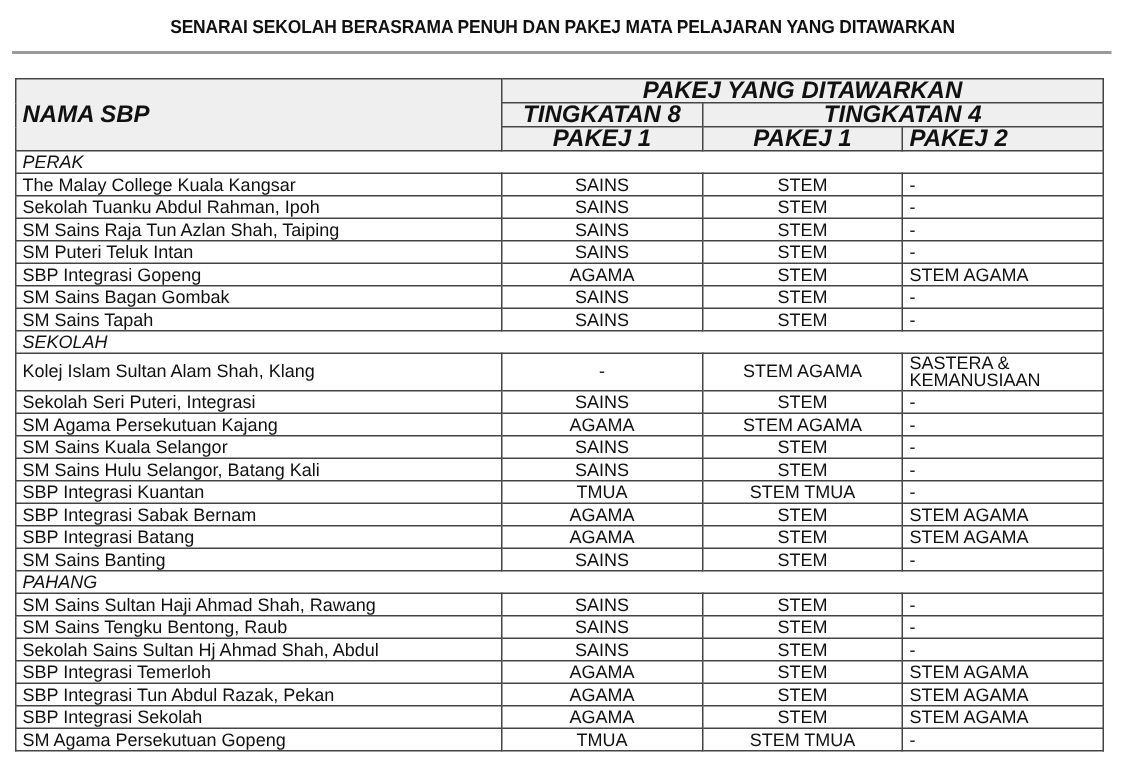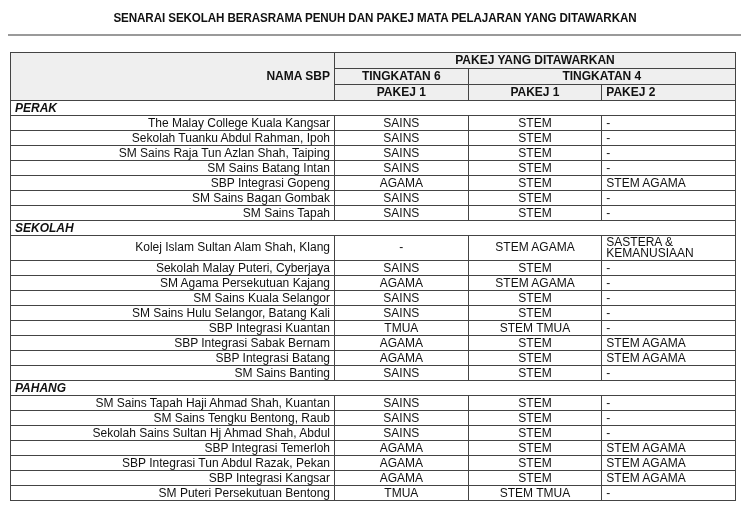--- a/index.html
+++ b/index.html
@@ -1,43 +1,43 @@
 <!DOCTYPE html>
 <html><head>
 <meta charset="utf-8">
 <style>
   html, body { margin:0; padding:0; background:#ffffff; }
   body { width:750px; height:519px; position:relative; overflow:hidden; font-family:"Liberation Sans", sans-serif; color:#111; }
   .title { position:absolute; left:0; top:11px; width:750px; text-align:center; font-weight:bold; font-size:12.5px; letter-spacing:-0.1px; transform:scaleX(0.93); transform-origin:center; }
   .rule { position:absolute; left:8px; top:34px; width:733px; height:2px; background:#9a9a9a; }
   table { position:absolute; left:10px; top:52px; width:726px; border-collapse:collapse; table-layout:fixed; font-size:12px; }
   td, th { border:1px solid #444; padding:0 4px; height:14px; line-height:14px; white-space:nowrap; }
-  th { background:#efefef; font-weight:bold; text-align:center; font-size:12px; height:15px; line-height:15px; }
-  .c-name { width:315px; text-align:right; }
+  th { background:#efefef; font-style:italic; font-weight:bold; text-align:center; font-size:16px; height:15px; line-height:15px; }
+  .c-name { width:315px; text-align:left; }
   .c-t1 { width:123px; text-align:center; }
   .c-p1 { width:126px; text-align:center; }
   .c-p2 { text-align:left; }
-  tr.region td { font-style:italic; font-weight:bold; text-align:left; border-left:1px solid #444; border-right:1px solid #444; }
+  tr.region td { font-style:italic; font-weight:normal; text-align:left; border-left:1px solid #444; border-right:1px solid #444; }
   tr.tall td { height:24px; line-height:11.5px; white-space:normal; }
   .nama-head { vertical-align:middle; }
 </style>
 </head>
 <body>
 
 <div class="title">SENARAI SEKOLAH BERASRAMA PENUH DAN PAKEJ MATA PELAJARAN YANG DITAWARKAN</div>
 <div class="rule"></div>
 
 <table>
   <thead>
     <tr>
       <th class="c-name nama-head" rowspan="3">NAMA SBP</th>
       <th colspan="3">PAKEJ YANG DITAWARKAN</th>
     </tr>
     <tr>
-      <th class="c-t1">TINGKATAN 6</th>
+      <th class="c-t1">TINGKATAN 8</th>
       <th colspan="2">TINGKATAN 4</th>
     </tr>
     <tr>
       <th class="c-t1">PAKEJ 1</th>
       <th class="c-p1">PAKEJ 1</th>
       <th class="c-p2">PAKEJ 2</th>
     </tr>
   </thead>
   <tbody id="tbody">
       <tr class="region">
@@ -55,21 +55,21 @@
         <td class="c-p1">STEM</td>
         <td class="c-p2">-</td>
       </tr>
       <tr>
         <td class="c-name">SM Sains Raja Tun Azlan Shah, Taiping</td>
         <td class="c-t1">SAINS</td>
         <td class="c-p1">STEM</td>
         <td class="c-p2">-</td>
       </tr>
       <tr>
-        <td class="c-name">SM Sains Batang Intan</td>
+        <td class="c-name">SM Puteri Teluk Intan</td>
         <td class="c-t1">SAINS</td>
         <td class="c-p1">STEM</td>
         <td class="c-p2">-</td>
       </tr>
       <tr>
         <td class="c-name">SBP Integrasi Gopeng</td>
         <td class="c-t1">AGAMA</td>
         <td class="c-p1">STEM</td>
         <td class="c-p2">STEM AGAMA</td>
       </tr>
@@ -88,21 +88,21 @@
       <tr class="region">
         <td colspan="4">SEKOLAH</td>
       </tr>
       <tr class="tall">
         <td class="c-name">Kolej Islam Sultan Alam Shah, Klang</td>
         <td class="c-t1">-</td>
         <td class="c-p1">STEM AGAMA</td>
         <td class="c-p2">SASTERA &amp; KEMANUSIAAN</td>
       </tr>
       <tr>
-        <td class="c-name">Sekolah Malay Puteri, Cyberjaya</td>
+        <td class="c-name">Sekolah Seri Puteri, Integrasi</td>
         <td class="c-t1">SAINS</td>
         <td class="c-p1">STEM</td>
         <td class="c-p2">-</td>
       </tr>
       <tr>
         <td class="c-name">SM Agama Persekutuan Kajang</td>
         <td class="c-t1">AGAMA</td>
         <td class="c-p1">STEM AGAMA</td>
         <td class="c-p2">-</td>
       </tr>
@@ -139,21 +139,21 @@
       <tr>
         <td class="c-name">SM Sains Banting</td>
         <td class="c-t1">SAINS</td>
         <td class="c-p1">STEM</td>
         <td class="c-p2">-</td>
       </tr>
       <tr class="region">
         <td colspan="4">PAHANG</td>
       </tr>
       <tr>
-        <td class="c-name">SM Sains Tapah Haji Ahmad Shah, Kuantan</td>
+        <td class="c-name">SM Sains Sultan Haji Ahmad Shah, Rawang</td>
         <td class="c-t1">SAINS</td>
         <td class="c-p1">STEM</td>
         <td class="c-p2">-</td>
       </tr>
       <tr>
         <td class="c-name">SM Sains Tengku Bentong, Raub</td>
         <td class="c-t1">SAINS</td>
         <td class="c-p1">STEM</td>
         <td class="c-p2">-</td>
       </tr>
@@ -169,25 +169,25 @@
         <td class="c-p1">STEM</td>
         <td class="c-p2">STEM AGAMA</td>
       </tr>
       <tr>
         <td class="c-name">SBP Integrasi Tun Abdul Razak, Pekan</td>
         <td class="c-t1">AGAMA</td>
         <td class="c-p1">STEM</td>
         <td class="c-p2">STEM AGAMA</td>
       </tr>
       <tr>
-        <td class="c-name">SBP Integrasi Kangsar</td>
+        <td class="c-name">SBP Integrasi Sekolah</td>
         <td class="c-t1">AGAMA</td>
         <td class="c-p1">STEM</td>
         <td class="c-p2">STEM AGAMA</td>
       </tr>
       <tr>
-        <td class="c-name">SM Puteri Persekutuan Bentong</td>
+        <td class="c-name">SM Agama Persekutuan Gopeng</td>
         <td class="c-t1">TMUA</td>
         <td class="c-p1">STEM TMUA</td>
         <td class="c-p2">-</td>
       </tr>
     </tbody>
 </table>
 
 </body></html>

